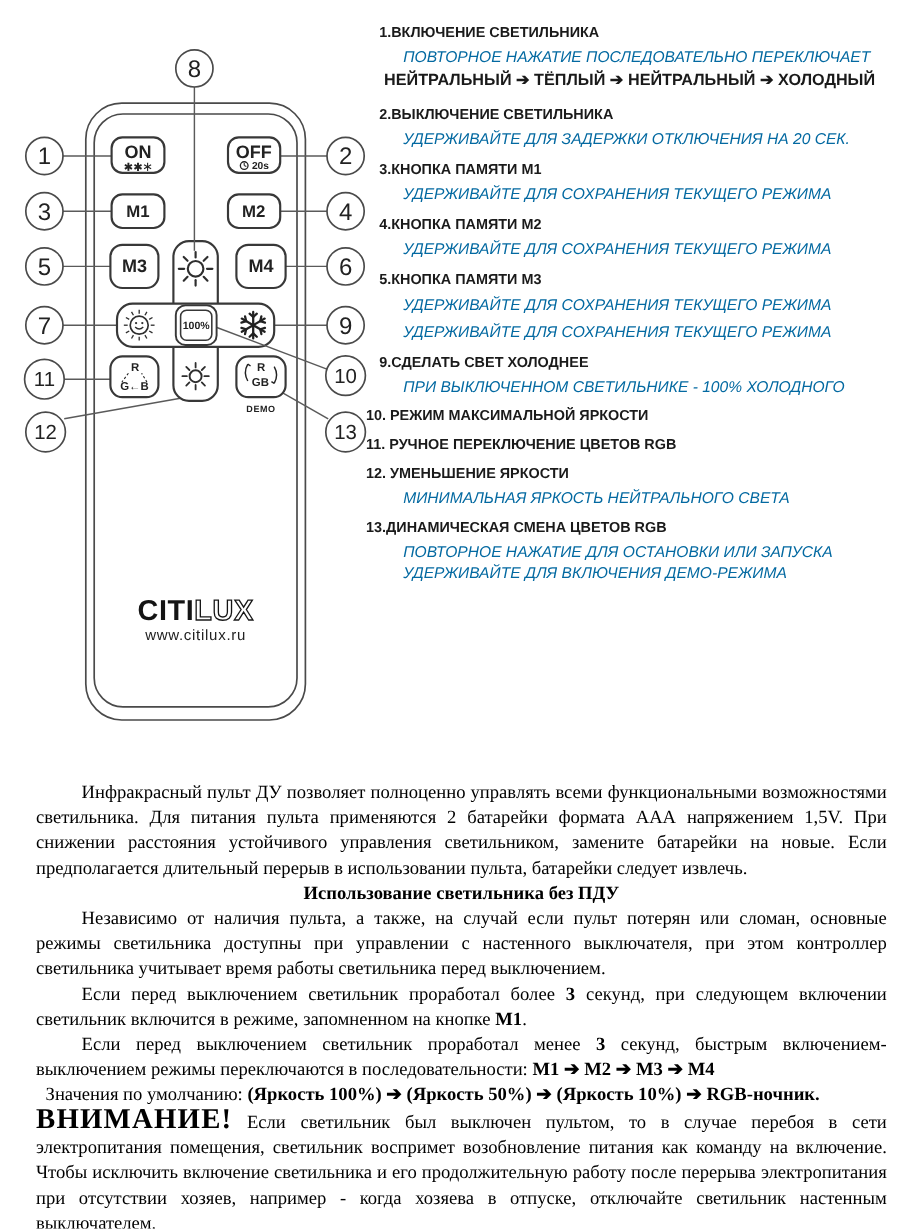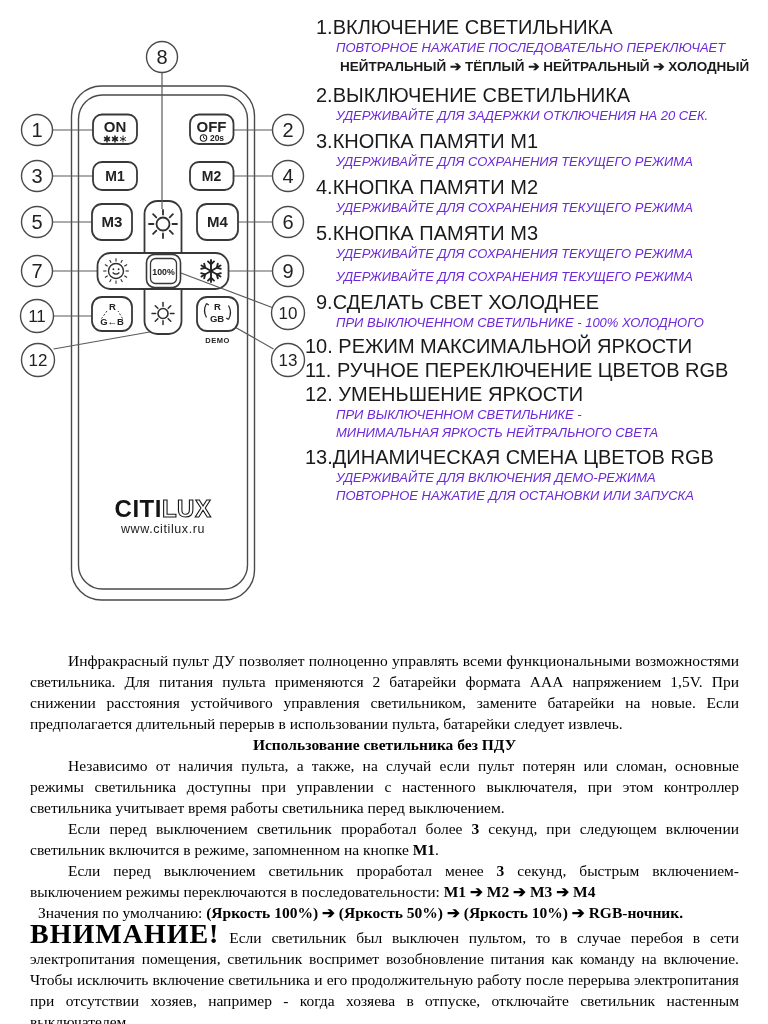--- a/index.html
+++ b/index.html
@@ -5,39 +5,39 @@
   html,body{margin:0;padding:0;background:#fff;}
   .page{position:relative;width:768px;height:1024px;background:#fff;overflow:hidden;
         color:#1a1a1a;font-family:"Liberation Sans",sans-serif;}
   .diagram{position:absolute;left:0;top:0;width:310px;height:640px;}
   .diagram svg{display:block;}
   svg text{font-family:"Liberation Sans",sans-serif;fill:#222;}
 
   
   .func-list{position:absolute;left:316px;top:16px;width:448px;}
   .fl-item{margin-bottom:5px;}
-  .fl-title{font-size:20px;line-height:23px;font-weight:normal;white-space:nowrap;}
+  .fl-title{font-size:12px;line-height:23px;font-weight:bold;white-space:nowrap;}
   .fl-title.hang{margin-left:-11px;}
   .fl-detail{font-size:13px;line-height:18px;font-style:italic;margin-left:20px;
-             color:#6d28d9;white-space:nowrap;}
-  .fl-bold{font-size:13.5px;line-height:19px;font-weight:bold;margin-left:24px;white-space:nowrap;}
+             color:#0369a1;white-space:nowrap;}
+  .fl-bold{font-size:13.5px;line-height:19px;font-weight:bold;margin-left:4px;white-space:nowrap;}
   .mb8{margin-bottom:8px;} .mb4{margin-bottom:4px;} .mb3{margin-bottom:3px;}
   .mb1{margin-bottom:1px;} .mb0{margin-bottom:0;}
 
   
   .body-text{position:absolute;left:30px;top:650px;width:709px;
              font-family:Liberation Serif, serif;font-size:15.5px;line-height:21px;
              text-align:justify;color:#000000;}
   .body-text p{margin:0;}
   .indent{text-indent:38px;}
   .small-indent{text-indent:8px;}
   .subheading{font-weight:bold;text-align:center;text-indent:0;}
   .b{font-weight:bold;}
   .attention{margin-top:5px;text-align:justify;}
-  .att-title{font-weight:bold;font-size:28px;line-height:21px;letter-spacing:1px;}
+  .att-title{font-weight:bold;font-size:24px;line-height:21px;letter-spacing:1px;}
 </style>
 </head>
 <body>
 
 <div class="page">
 
   <div class="diagram">
     <svg width="310" height="640" viewBox="0 0 310 640">
       <defs>
         <g id="ray-l">
@@ -287,28 +287,27 @@
     <div class="fl-item mb1">
       <div class="fl-title hang"><span>10. </span><span>РЕЖИМ МАКСИМАЛЬНОЙ ЯРКОСТИ</span></div>
     </div>
 
     <div class="fl-item mb1">
       <div class="fl-title hang"><span>11. </span><span>РУЧНОЕ ПЕРЕКЛЮЧЕНИЕ ЦВЕТОВ RGB</span></div>
     </div>
 
     <div class="fl-item mb4">
       <div class="fl-title hang"><span>12. </span><span>УМЕНЬШЕНИЕ ЯРКОСТИ</span></div>
-      <div class="fl-detail">ПРИ ВЫКЛЮЧЕННОМ СВЕТИЛЬНИКЕ -</div>
       <div class="fl-detail">МИНИМАЛЬНАЯ ЯРКОСТЬ НЕЙТРАЛЬНОГО СВЕТА</div>
     </div>
 
     <div class="fl-item mb0">
       <div class="fl-title hang"><span>13.</span><span>ДИНАМИЧЕСКАЯ СМЕНА ЦВЕТОВ RGB</span></div>
+      <div class="fl-detail">ПОВТОРНОЕ НАЖАТИЕ ДЛЯ ОСТАНОВКИ ИЛИ ЗАПУСКА</div>
       <div class="fl-detail">УДЕРЖИВАЙТЕ ДЛЯ ВКЛЮЧЕНИЯ ДЕМО-РЕЖИМА</div>
-      <div class="fl-detail">ПОВТОРНОЕ НАЖАТИЕ ДЛЯ ОСТАНОВКИ ИЛИ ЗАПУСКА</div>
     </div>
 
   </div>
 
   <div class="body-text">
     <p class="indent">Инфракрасный пульт ДУ позволяет полноценно управлять всеми функциональными возможностями светильника. Для питания пульта применяются 2 батарейки формата ААА напряжением 1,5V. При снижении расстояния устойчивого управления светильником, замените батарейки на новые. Если предполагается длительный перерыв в использовании пульта, батарейки следует извлечь.</p>
     <div class="subheading">Использование светильника без ПДУ</div>
     <p class="indent">Независимо от наличия пульта, а также, на случай если пульт потерян или сломан, основные режимы светильника доступны при управлении с настенного выключателя, при этом контроллер светильника учитывает время работы светильника перед выключением.</p>
     <p class="indent"><span>Если перед выключением светильник проработал более </span><span class="b">3</span><span> секунд, при следующем включении светильник включится в режиме, запомненном на кнопке </span><span class="b">М1</span><span>.</span></p>
     <p class="indent"><span>Если перед выключением светильник проработал менее </span><span class="b">3</span><span> секунд, быстрым включением-выключением режимы переключаются в последовательности: </span><span class="b">М1 ➔ М2 ➔ М3 ➔ М4</span></p>

